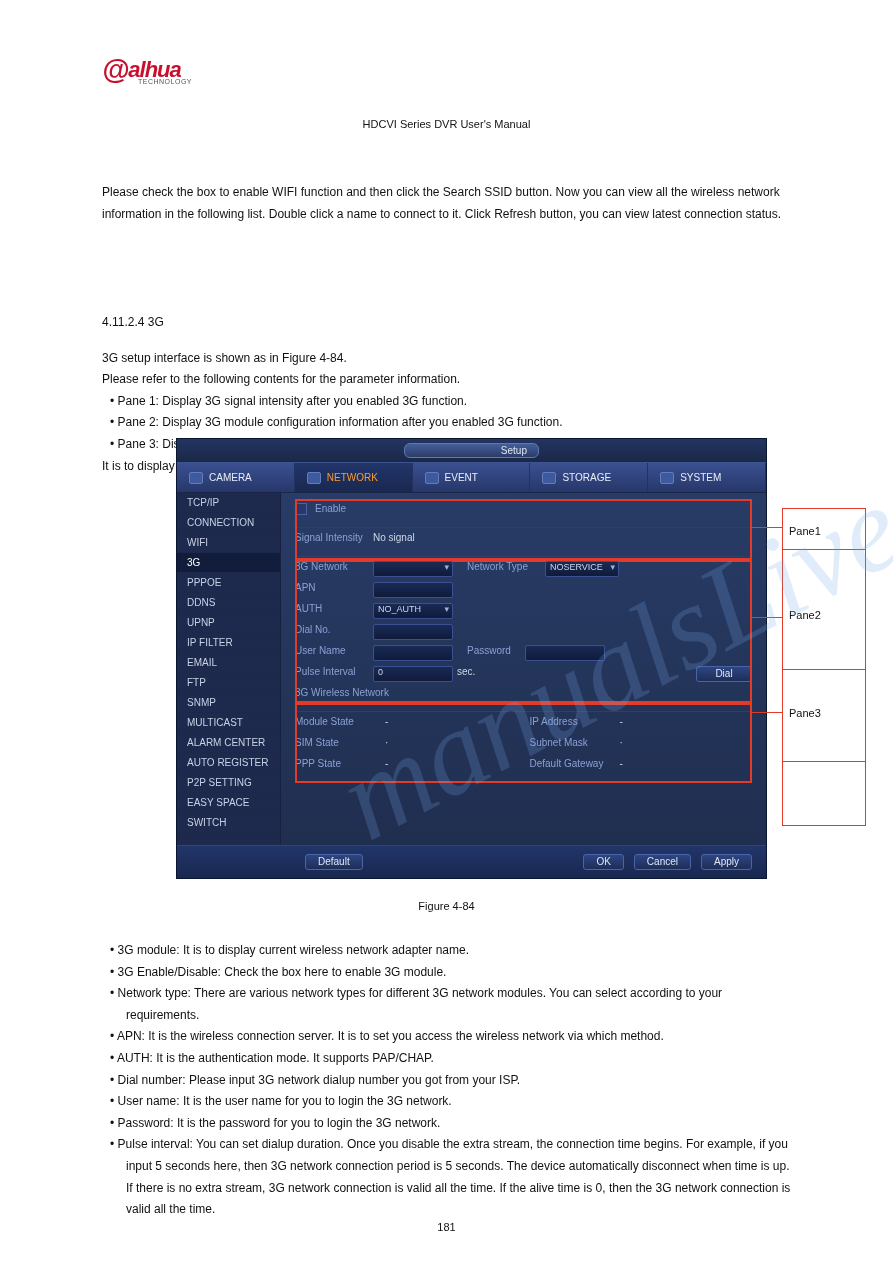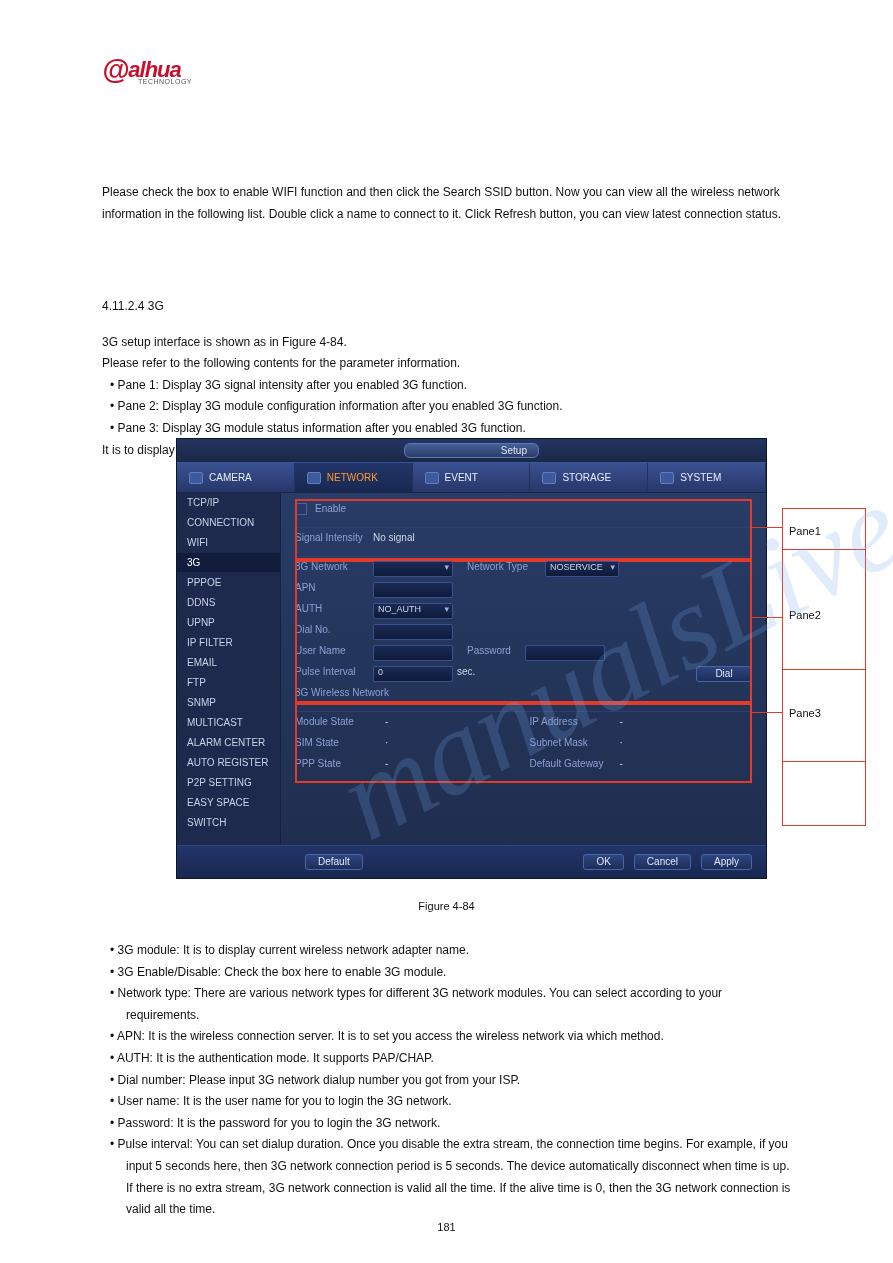--- a/index.html
+++ b/index.html
@@ -22,21 +22,21 @@
     }
     .doc-title {
       position: absolute; top: 118px; left: 102px; right: 102px;
       text-align: center; font-size: 11px; color: #111;
     }
     .body-text {
       position: absolute; left: 102px; right: 100px;
       font-size: 12px; color: #111; line-height: 1.8;
     }
     .para1 { top: 182px; }
-    .para2 { top: 296px; }
+    .para2 { top: 312px; }
     .bullet { font-size: 12px; color: #111; line-height: 1.8; margin-left: 24px; text-indent: -16px; }
     .bullet::before { content: "\2022  "; }
     .watermark {
       position: absolute; top: 540px; left: 300px;
       font-size: 120px; color: rgba(120,170,230,0.22);
       transform: rotate(-28deg);
       font-family: Georgia, serif; font-style: italic;
       pointer-events: none; z-index: 50;
     }
     
@@ -129,20 +129,21 @@
   </style>
 </head>
 <body>
 
 <div class="page">
   <div class="logo">
     <span class="at">@</span><span>alhua</span>
   </div>
   <div class="logo-sub">TECHNOLOGY</div>
 
+  <div class="doc-title">HDCVI Series DVR User's Manual</div>
 
   <div class="body-text para1">Please check the box to enable WIFI function and then click the Search SSID button. Now you can view all the wireless network information in the following list. Double click a name to connect to it. Click Refresh button, you can view latest connection status.</div>
 
   <div class="body-text para2">
     <div style="margin-bottom:14px;">4.11.2.4  3G</div>
     <div>3G setup interface is shown as in Figure 4-84.</div>
     <div>Please refer to the following contents for the parameter information.</div>
     <div class="bullet">Pane 1: Display 3G signal intensity after you enabled 3G function.</div>
     <div class="bullet">Pane 2: Display 3G module configuration information after you enabled 3G function.</div>
     <div class="bullet">Pane 3: Display 3G module status information after you enabled 3G function.</div>

